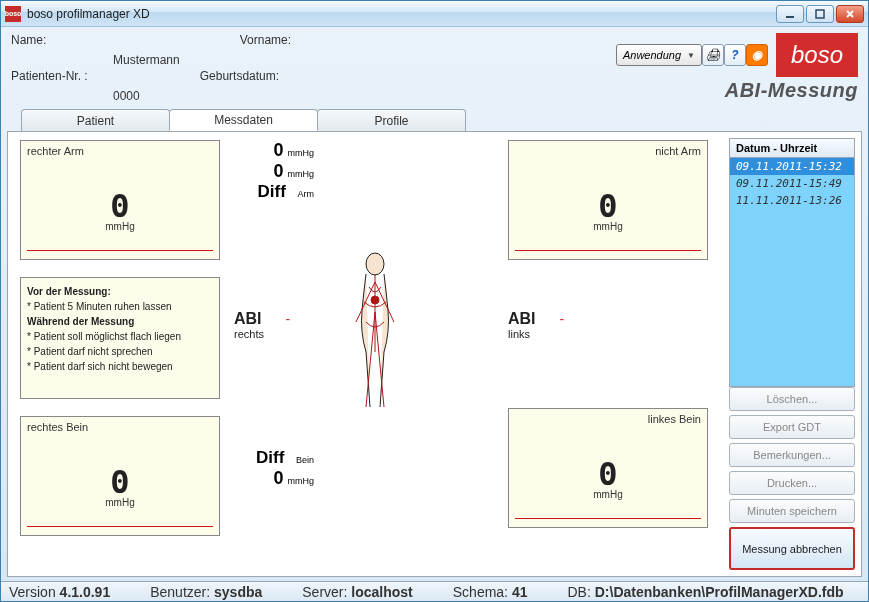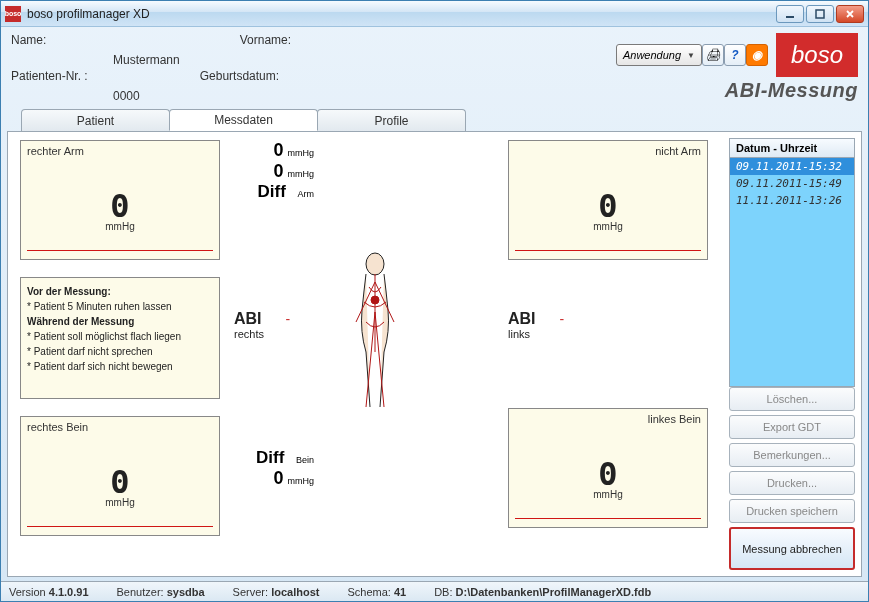--- a/index.html
+++ b/index.html
@@ -80,21 +80,21 @@
   .listhdr { background:linear-gradient(#f7fbff,#dfeaf4); border:1px solid #9aa7b3; padding:3px 6px; font-weight:bold; font-size:11px; }
   .listbox { border:1px solid #9aa7b3; border-top:none; flex:1; background:#7dd3fc; min-height:180px;font-style:italic; }
   .listitem { padding:2px 6px; font-size:11px; color:#333; font-family: Consolas, monospace; }
   .listitem.sel { background:#2f8fdc; color:#fff; }
 
   .sidebtns { display:flex; flex-direction:column; gap:4px; }
   .btn { height:24px; border:1px solid #a7b2bc; border-radius:3px; background:linear-gradient(#fbfcfd,#e7edf3); font-size:11px; color:#888; }
   .btn.primary { color:#222; border:2px solid #c52b2b; background:linear-gradient(#f8fbff,#d5e6f5); height:43px; }
 
   
-  .statusbar { height:20px; border-top:1px solid #9aa7b3; background:linear-gradient(#f0f6fb,#dbe8f3); display:flex; align-items:center; font-size:11px; color:#333; padding:4px 8px; gap:28px; }
+  .statusbar { height:20px; border-top:1px solid #9aa7b3; background:linear-gradient(#f0f6fb,#dbe8f3); display:flex; align-items:center; font-size:14px; color:#333; padding:4px 8px; gap:40px; }
   .statusbar .cell strong { font-weight:bold; }
 </style>
 </head>
 <body>
 
 <div class="window">
 
   <div class="titlebar">
     <span class="app-icon">boso</span>
     <span class="title">boso profilmanager XD</span>
@@ -246,21 +246,21 @@
       <div class="listbox">
         <div class="listitem sel">09.11.2011-15:32</div>
         <div class="listitem">09.11.2011-15:49</div>
         <div class="listitem">11.11.2011-13:26</div>
       </div>
       <div class="sidebtns">
         <button class="btn">Löschen...</button>
         <button class="btn">Export GDT</button>
         <button class="btn">Bemerkungen...</button>
         <button class="btn">Drucken...</button>
-        <button class="btn">Drucken speichern</button>
+        <button class="btn">Minuten speichern</button>
         <button class="btn primary">Messung abbrechen</button>
       </div>
     </div>
   </div>
 
   <div class="statusbar">
     <span class="cell"><span>Version</span> <strong>4.1.0.91</strong></span>
     <span class="cell"><span>Benutzer:</span> <strong>sysdba</strong></span>
     <span class="cell"><span>Server:</span> <strong>localhost</strong></span>
     <span class="cell"><span>Schema:</span> <strong>41</strong></span>

